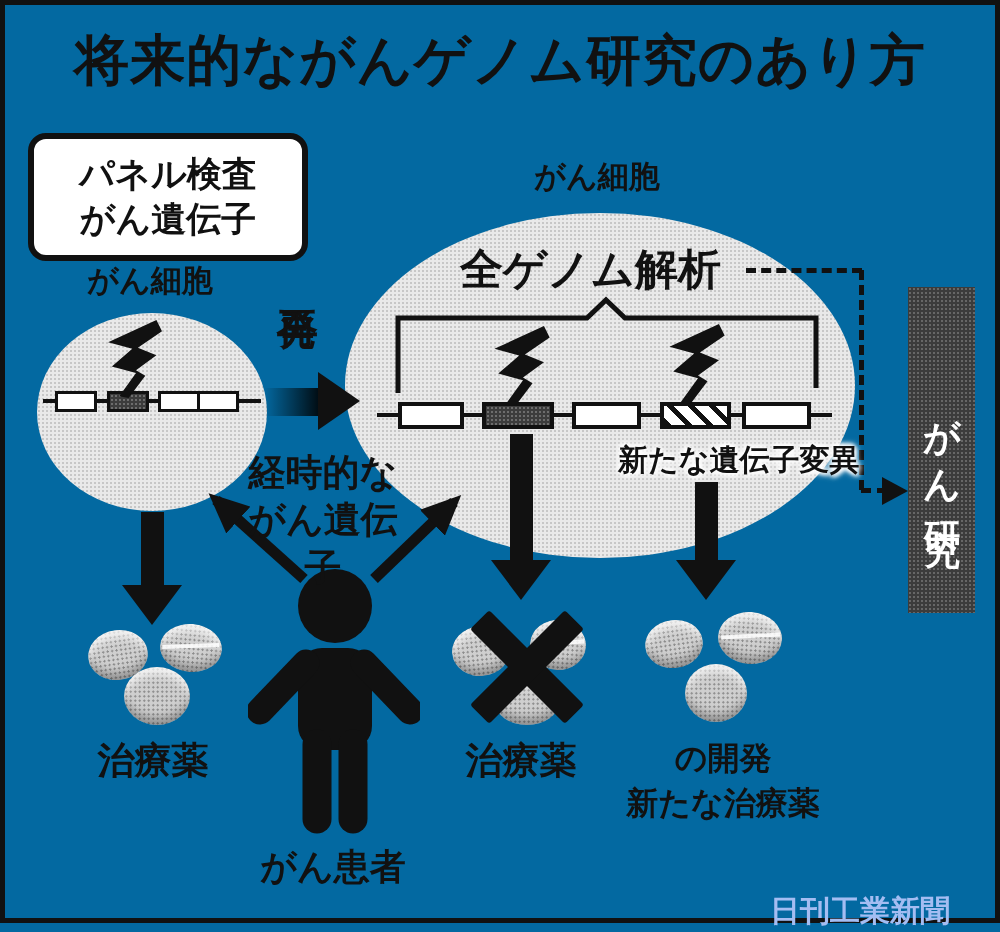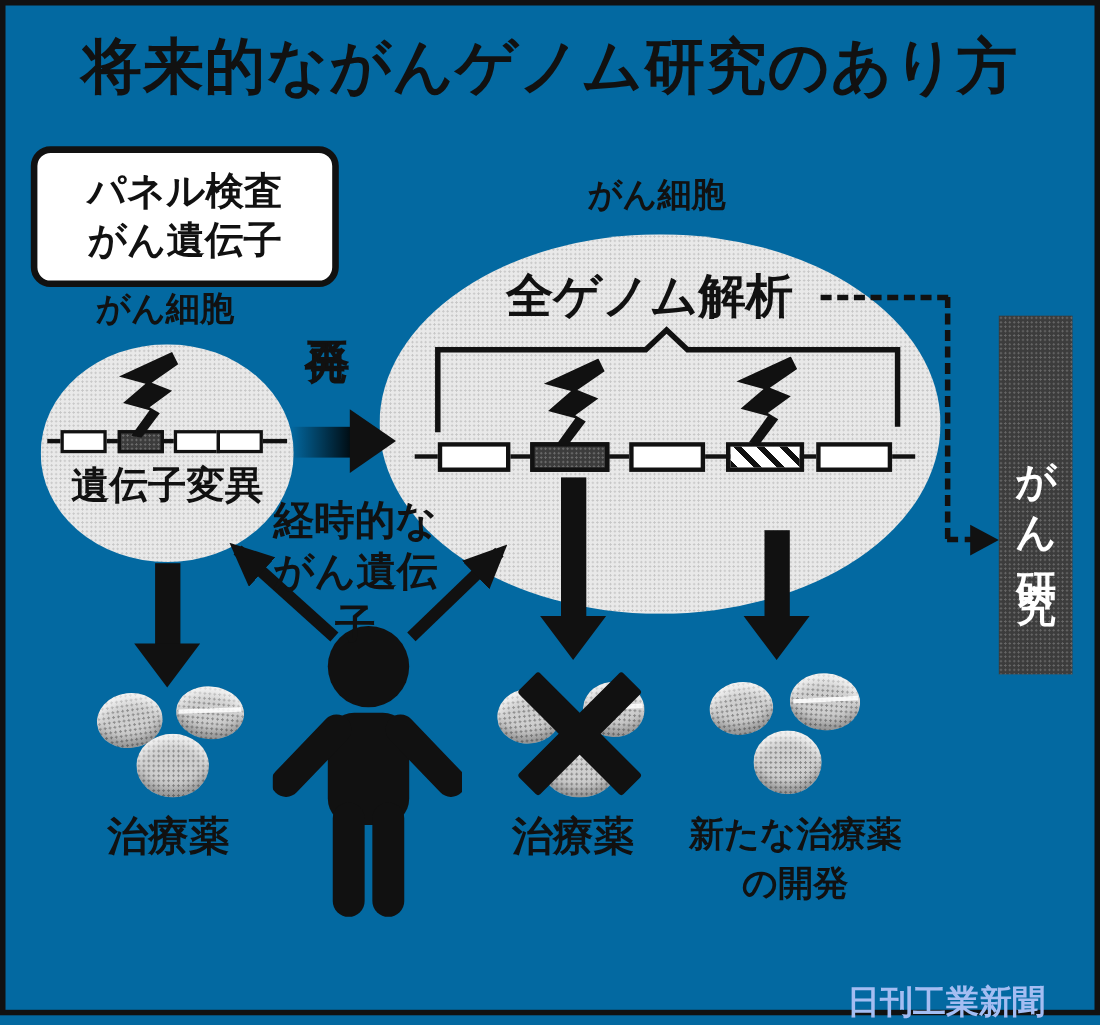--- a/index.html
+++ b/index.html
@@ -90,40 +90,40 @@
   <div class="abs gline" style="left:43px;top:399px;width:218px;"></div>
   <div class="abs gbox small" style="left:55px;top:391px;width:42px;height:21px;"></div>
   <div class="abs gbox small dark" style="left:107px;top:391px;width:42px;height:21px;"></div>
   <div class="abs gbox small" style="left:158px;top:391px;width:42px;height:21px;"></div>
   <div class="abs gbox small" style="left:197px;top:391px;width:42px;height:21px;"></div>
 
   <svg class="abs" style="left:100px;top:320px;" width="72" height="78" viewBox="0 0 60 84">
     <path d="M52,0 L0,24 L26,31 L4,50 L30,57 L12,82 L22,84 L40,60 L30,54 L52,38 L32,30 L58,12 Z" fill="#111"></path>
   </svg>
 
-  <div class="abs lbl ctr" style="left:52px;top:418px;width:200px;font-size:35px;">遺伝子変異</div>
 
   <div class="abs vtext" style="left:271px;top:277px;height:100px;font-size:41px;">再発</div>
   <div class="abs grad-shaft"></div>
   <div class="abs grad-head"></div>
 
   <div class="abs gline" style="left:377px;top:413px;width:455px;"></div>
   <div class="abs gbox" style="left:398px;top:402px;width:66px;height:27px;"></div>
   <div class="abs gbox dark" style="left:482px;top:402px;width:72px;height:27px;"></div>
   <div class="abs gbox" style="left:572px;top:402px;width:69px;height:27px;"></div>
   <div class="abs gbox hatch" style="left:660px;top:402px;width:71px;height:27px;"></div>
   <div class="abs gbox" style="left:742px;top:402px;width:69px;height:27px;"></div>
 
   <svg class="abs" style="left:487px;top:326px;" width="72" height="80" viewBox="0 0 60 84">
     <path d="M52,0 L0,24 L26,31 L4,50 L30,57 L12,82 L22,84 L40,60 L30,54 L52,38 L32,30 L58,12 Z" fill="#111"></path>
   </svg>
   <svg class="abs" style="left:662px;top:324px;" width="72" height="80" viewBox="0 0 60 84">
     <path d="M52,0 L0,24 L26,31 L4,50 L30,57 L12,82 L22,84 L40,60 L30,54 L52,38 L32,30 L58,12 Z" fill="#111"></path>
   </svg>
 
+  <div class="abs lbl halo" style="left:618px;top:440px;font-size:30px;z-index:5;">新たな遺伝子変異</div>
 
   <div class="abs shaft" style="left:141px;top:512px;width:23px;height:78px;"></div>
   <div class="abs dhead" style="left:122px;top:585px;"></div>
 
   <div class="abs shaft" style="left:510px;top:434px;width:23px;height:130px;"></div>
   <div class="abs dhead" style="left:491px;top:560px;"></div>
 
   <div class="abs shaft" style="left:695px;top:482px;width:23px;height:82px;"></div>
   <div class="abs dhead" style="left:676px;top:560px;"></div>
 
@@ -144,20 +144,21 @@
   <svg class="abs" style="left:248px;top:568px;" width="172" height="272" viewBox="0 0 172 272">
     <g fill="#111" stroke="#111">
       <circle cx="87" cy="38" r="37" stroke="none"></circle>
       <rect x="50" y="80" width="74" height="102" rx="24" stroke="none"></rect>
       <line x1="58" y1="95" x2="12" y2="143" stroke-width="27" stroke-linecap="round"></line>
       <line x1="116" y1="95" x2="162" y2="143" stroke-width="27" stroke-linecap="round"></line>
       <line x1="69" y1="176" x2="69" y2="251" stroke-width="29" stroke-linecap="round"></line>
       <line x1="105" y1="176" x2="105" y2="251" stroke-width="29" stroke-linecap="round"></line>
     </g>
   </svg>
+  <div class="abs ctr lbl" style="left:243px;top:843px;width:180px;font-size:36px;">がん患者</div>
 
   <div class="abs pill" style="left:88px;top:630px;width:60px;height:50px;transform:rotate(-8deg);"></div>
   <div class="abs pill" style="left:160px;top:624px;width:62px;height:48px;transform:rotate(5deg);">
       <div class="score"></div>
     </div>
   <div class="abs pill" style="left:124px;top:667px;width:66px;height:58px;"></div>
   <div class="abs ctr lbl" style="left:73px;top:736px;width:160px;font-size:37px;">治療薬</div>
 
   <div class="abs pill" style="left:452px;top:626px;width:58px;height:50px;transform:rotate(-6deg);"></div>
   <div class="abs pill" style="left:530px;top:620px;width:56px;height:50px;transform:rotate(4deg);">
@@ -169,19 +170,19 @@
     <div class="xbar" style="transform:translate(-50%,-50%) rotate(-45deg);"></div>
   </div>
   <div class="abs ctr lbl" style="left:441px;top:736px;width:160px;font-size:37px;">治療薬</div>
 
   <div class="abs pill" style="left:645px;top:620px;width:58px;height:48px;transform:rotate(-8deg);"></div>
   <div class="abs pill" style="left:718px;top:612px;width:64px;height:52px;transform:rotate(4deg);">
       <div class="score"></div>
     </div>
   <div class="abs pill" style="left:685px;top:664px;width:62px;height:58px;"></div>
   <div class="abs ctr lbl" style="left:613px;top:736px;width:220px;font-size:32px;line-height:1.4;">
+    <div>の開発</div>
     <div>新たな治療薬</div>
-    <div>の開発</div>
   </div>
 
   <div class="abs watermark">日刊工業新聞</div>
 
 </div>
 
 </body></html>

